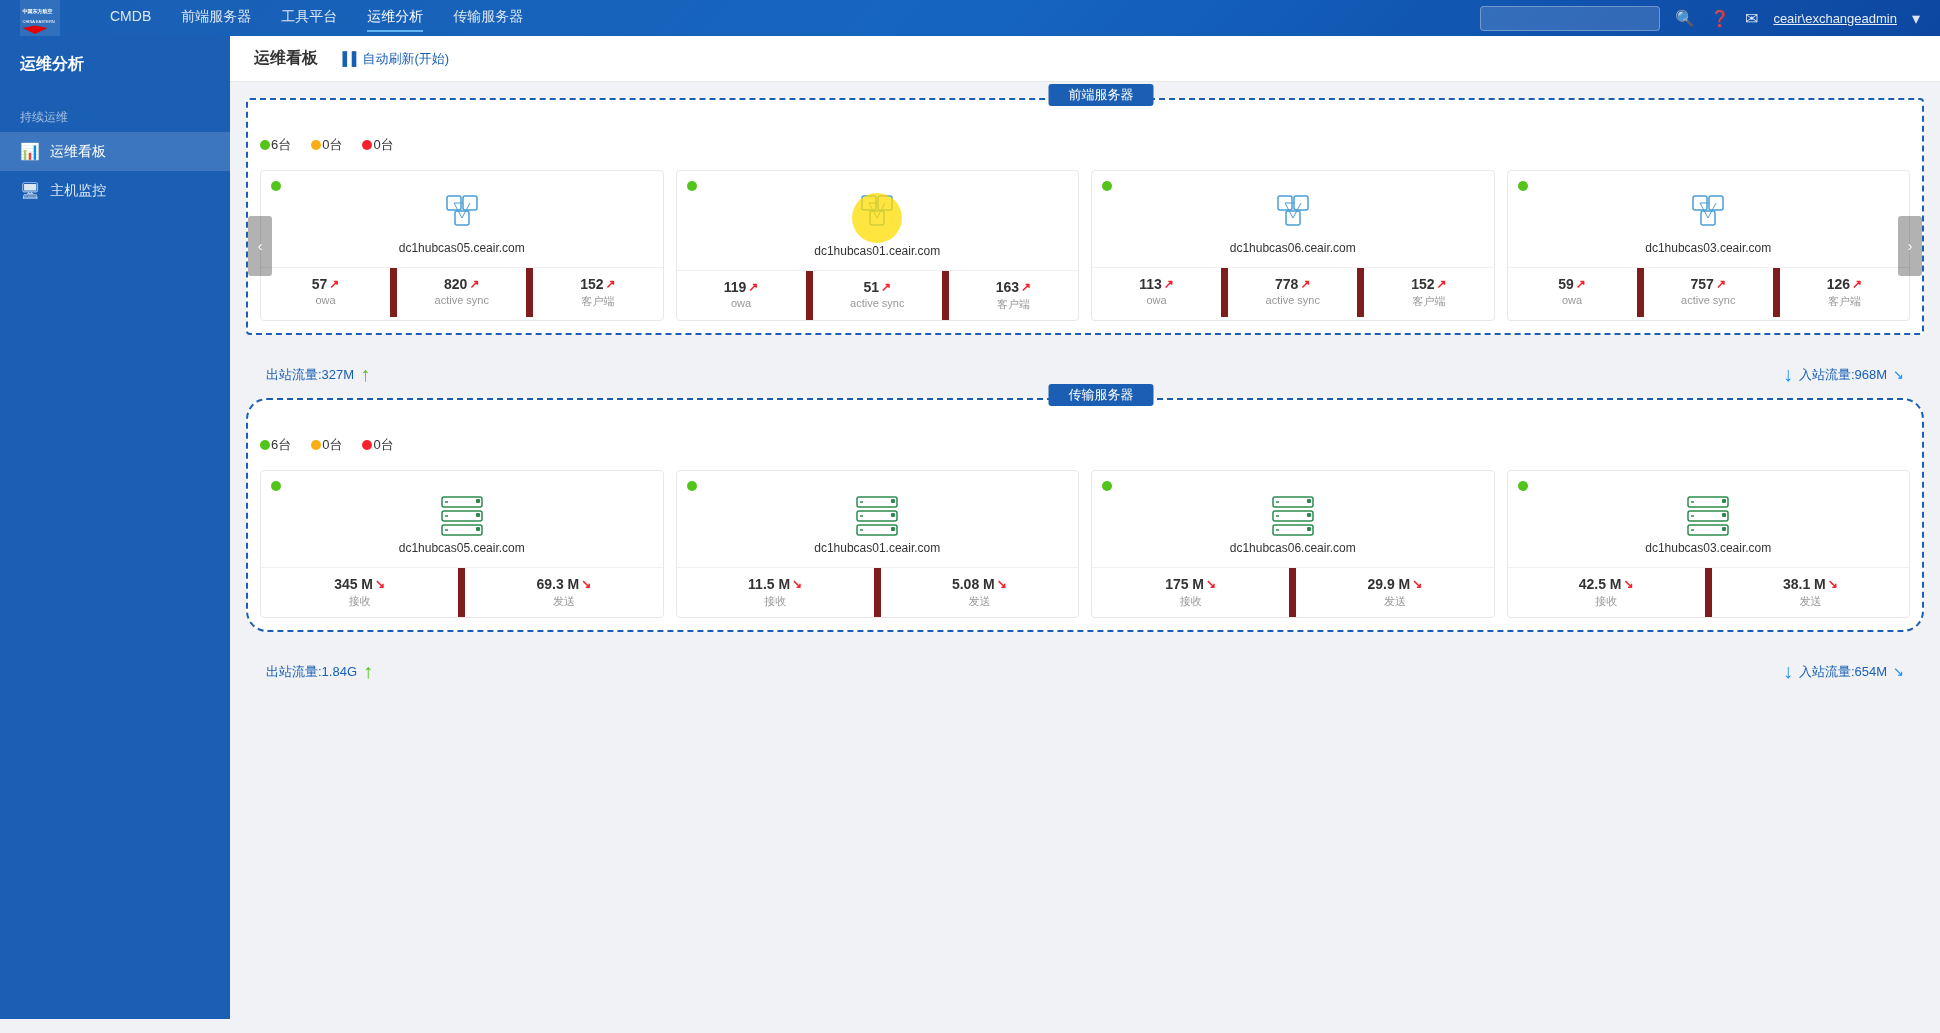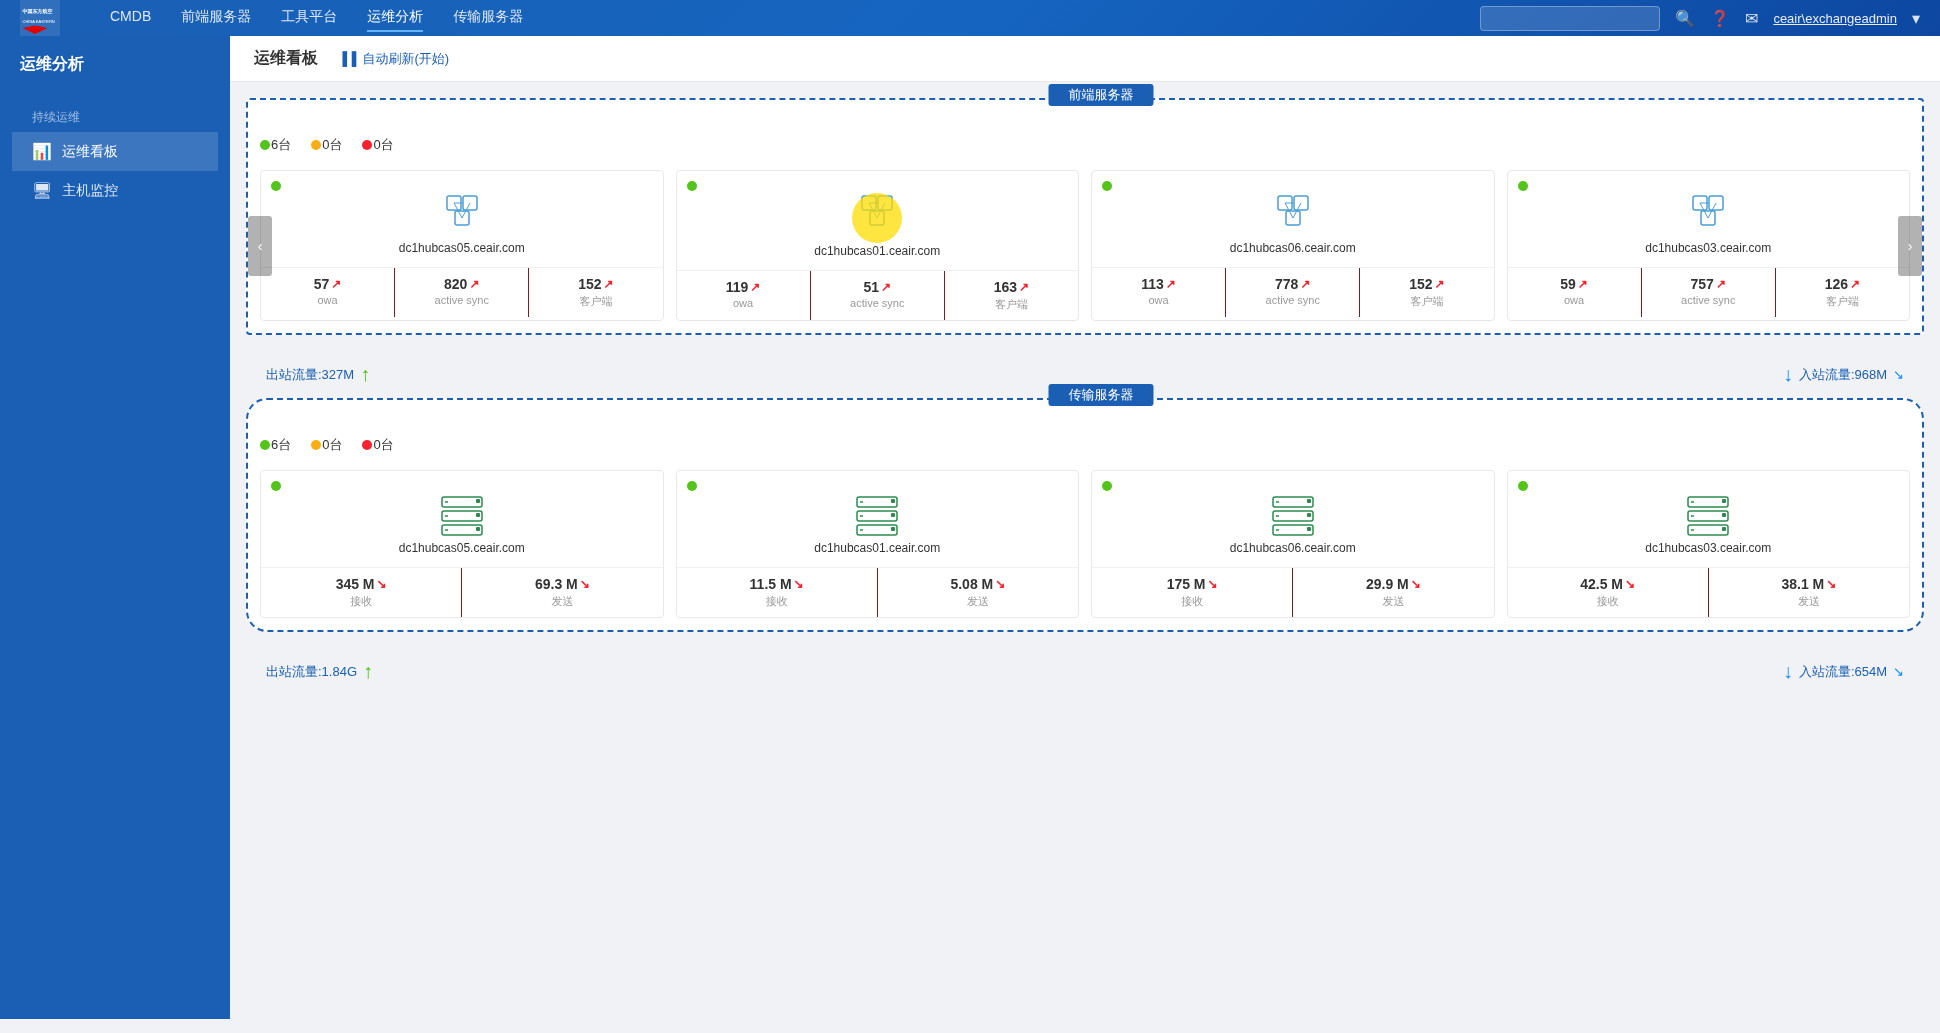--- a/index.html
+++ b/index.html
@@ -71,21 +71,21 @@
       color: white;
       flex-shrink: 0;
     }
     .sidebar-title {
       padding: 18px 20px;
       font-size: 16px;
       font-weight: bold;
       color: white;
     }
     .sidebar-section {
-      padding: 10px 12px;
+      padding: 10px 0;
     }
     .sidebar-section-label {
       padding: 6px 20px;
       font-size: 12px;
       color: rgba(255,255,255,0.6);
     }
     .sidebar-item {
       display: flex;
       align-items: center;
       gap: 10px;
@@ -222,21 +222,21 @@
       text-align: center;
     }
     .card-stats {
       display: flex;
       border-top: 1px solid #f0f0f0;
     }
     .stat-item {
       flex: 1;
       text-align: center;
       padding: 8px 4px;
-      border-right: 1px solid #7f1d1d;
+      border-right: 7px solid #7f1d1d;
     }
     .stat-item:last-child { border-right: none; }
     .stat-value {
       font-size: 14px;
       font-weight: bold;
       color: #333;
       display: flex;
       align-items: center;
       justify-content: center;
       gap: 2px;

